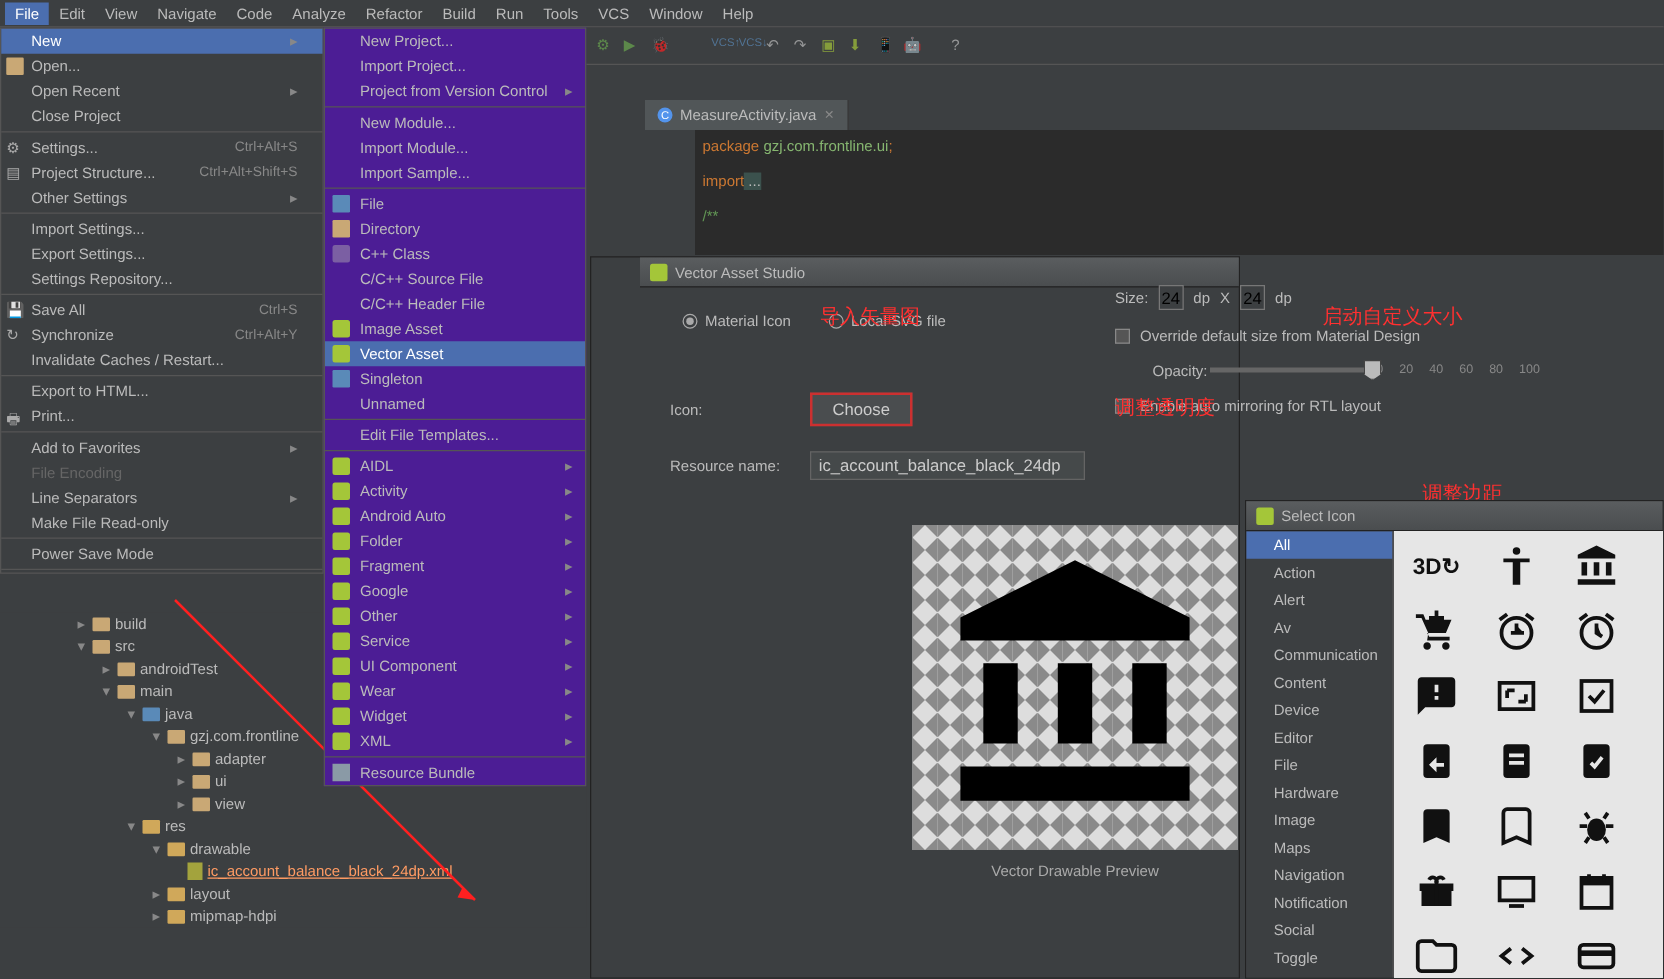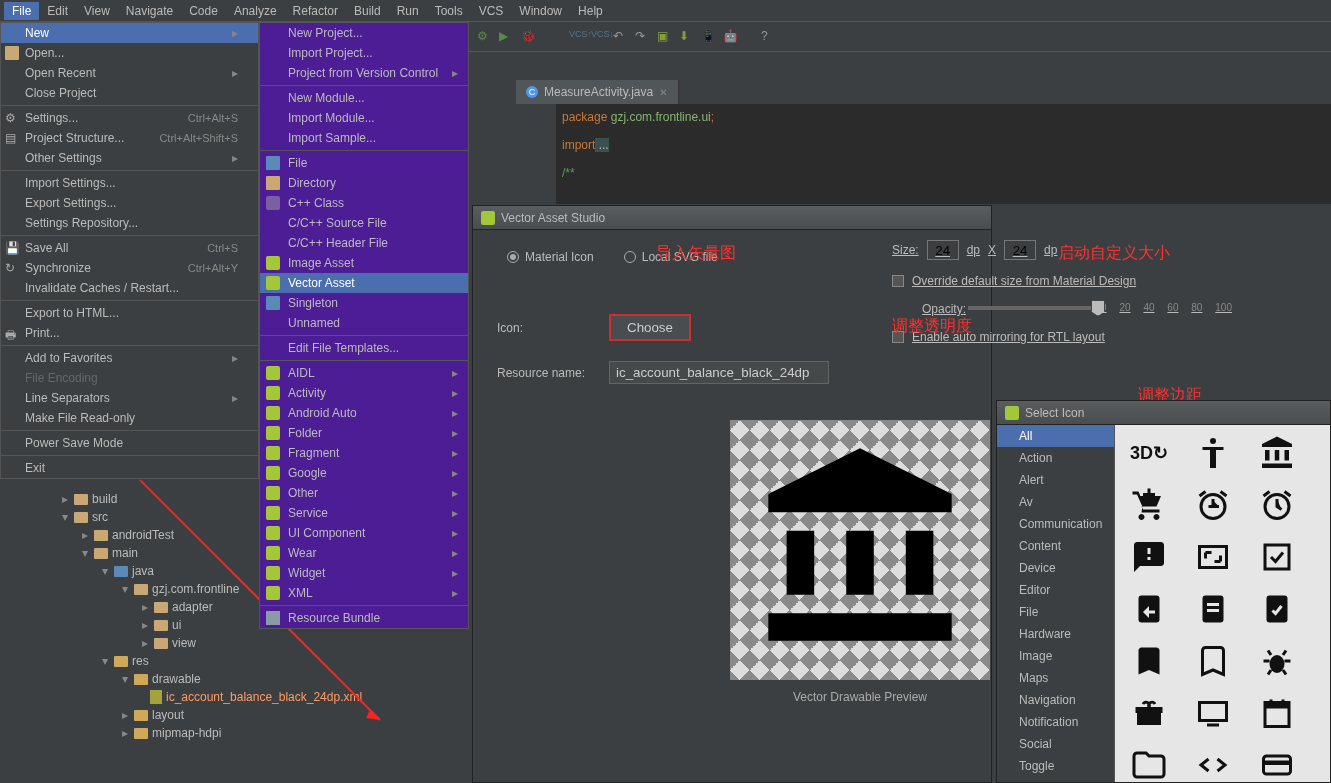--- a/index.html
+++ b/index.html
@@ -45,24 +45,24 @@
 .cmt { color: #629755; }
 
 
 .proj-tree { position: absolute; top: 490px; left: 0; width: 469px; background: #3c3f41; }
 .tree-row { padding: 2px 4px; display: flex; align-items: center; gap: 4px; }
 .tree-arrow { color: #888; width: 10px; display: inline-block; text-align: center; }
 .folder-icon { width: 14px; height: 11px; background: #c9a875; border-radius: 1px; display: inline-block; }
 .folder-icon.res { background: #d0a85a; }
 .folder-icon.blue { background: #5a8ab8; }
 .file-small { width: 12px; height: 14px; background: #a3a33d; display: inline-block; }
-.selected-file { color: #ff9b63; }
-
-
-.vector-dialog { position: absolute; top: 205px; left: 472px; width: 520px; height: 578px; background: #3c3f41; border: 1px solid #222; }
+.selected-file { color: #ff9b63; text-decoration: underline; }
+
+
+.vector-dialog { position: absolute; top: 205px; left: 472px; width: 520px; height: 578px; background: #3c3f41; border: 1px solid #222; padding-left: 39px; }
 .dialog-titlebar { height: 24px; background: linear-gradient(#5a5d5f,#4a4d4f); display: flex; align-items: center; padding: 0 8px; gap: 6px; border-bottom: 1px solid #222; }
 .android-logo { width: 14px; height: 14px; background: #a4c639; border-radius: 2px; }
 .dialog-body { padding: 20px 24px; }
 .radio-row { display: flex; align-items: center; gap: 30px; margin-bottom: 50px; margin-left: 10px; }
 .radio { width: 12px; height: 12px; border-radius: 50%; border: 1px solid #aaa; display: inline-flex; align-items: center; justify-content: center; }
 .radio.checked::after { content: ""; width: 6px; height: 6px; background: #aaa; border-radius: 50%; }
 .field-row { display: flex; align-items: center; gap: 12px; margin-bottom: 20px; }
 .field-label { width: 100px; }
 .choose-btn { border: 2px solid #cc3030; background: #4a4d4f; padding: 4px 16px; color: #ccc; cursor: pointer; }
 .text-input { background: #45494a; border: 1px solid #646464; padding: 3px 6px; color: #ccc; width: 220px; }
@@ -72,23 +72,23 @@
 .checker { width: 260px; height: 260px; background-image: 
   linear-gradient(45deg,#8a8a8a 25%,transparent 25%),
   linear-gradient(-45deg,#8a8a8a 25%,transparent 25%),
   linear-gradient(45deg,transparent 75%,#8a8a8a 75%),
   linear-gradient(-45deg,transparent 75%,#8a8a8a 75%);
   background-size: 20px 20px; background-color: #ddd; display: flex; align-items: center; justify-content: center; }
 .bank-icon svg { width: 220px; height: 220px; }
 .preview-label { text-align: center; margin-top: 10px; color: #aaa; }
 
 
-.right-settings { position: absolute; top: 240px; left: 892px; width: 340px; text-decoration: underline; }
+.right-settings { position: absolute; top: 228px; left: 892px; width: 340px; }
 .setting-row { display: flex; align-items: center; gap: 8px; margin-bottom: 14px; }
-.size-box { width: 32px; height: 20px; border: 1px solid #777; background: #3c3f41; text-align: center; }
+.size-box { width: 20px; height: 20px; border: 1px solid #777; background: #3c3f41; text-align: center; }
 .checkbox-sq { width: 12px; height: 12px; border: 1px solid #888; background: #555; }
 .opacity-slider { position: relative; width: 200px; height: 4px; background: #666; margin-top: 4px; }
 .slider-thumb { position: absolute; right: -6px; top: -6px; width: 14px; height: 16px; background: #bbb; border: 1px solid #444; clip-path: polygon(0 0,100% 0,100% 70%,50% 100%,0 70%); }
 .ticks { display: flex; justify-content: space-between; font-size: 10px; color: #888; width: 200px; }
 
 
 .select-dialog { position: absolute; top: 400px; left: 996px; width: 335px; height: 383px; background: #3c3f41; border: 1px solid #222; }
 .select-body { display: flex; height: calc(100% - 24px); }
 .cat-list { width: 118px; background: #3c3f41; overflow-y: auto; border-right: 1px solid #555; }
 .cat-item { padding: 4px 22px; }
@@ -197,23 +197,20 @@
       <span class="menu-arrow">▸</span>
     </div>
   <div class="menu-item">
       <span>Make File Read-only</span>
     </div>
   <div class="menu-sep"></div>
   <div class="menu-item">
       <span>Power Save Mode</span>
     </div>
   <div class="menu-sep"></div>
-  <div class="menu-item">
-      <span>Exit</span>
-    </div>
 </div>
 
 <div class="new-submenu">
   <div class="sub-item">
       <span>New Project...</span>
     </div>
   <div class="sub-item">
       <span>Import Project...</span>
     </div>
   <div class="sub-item">

